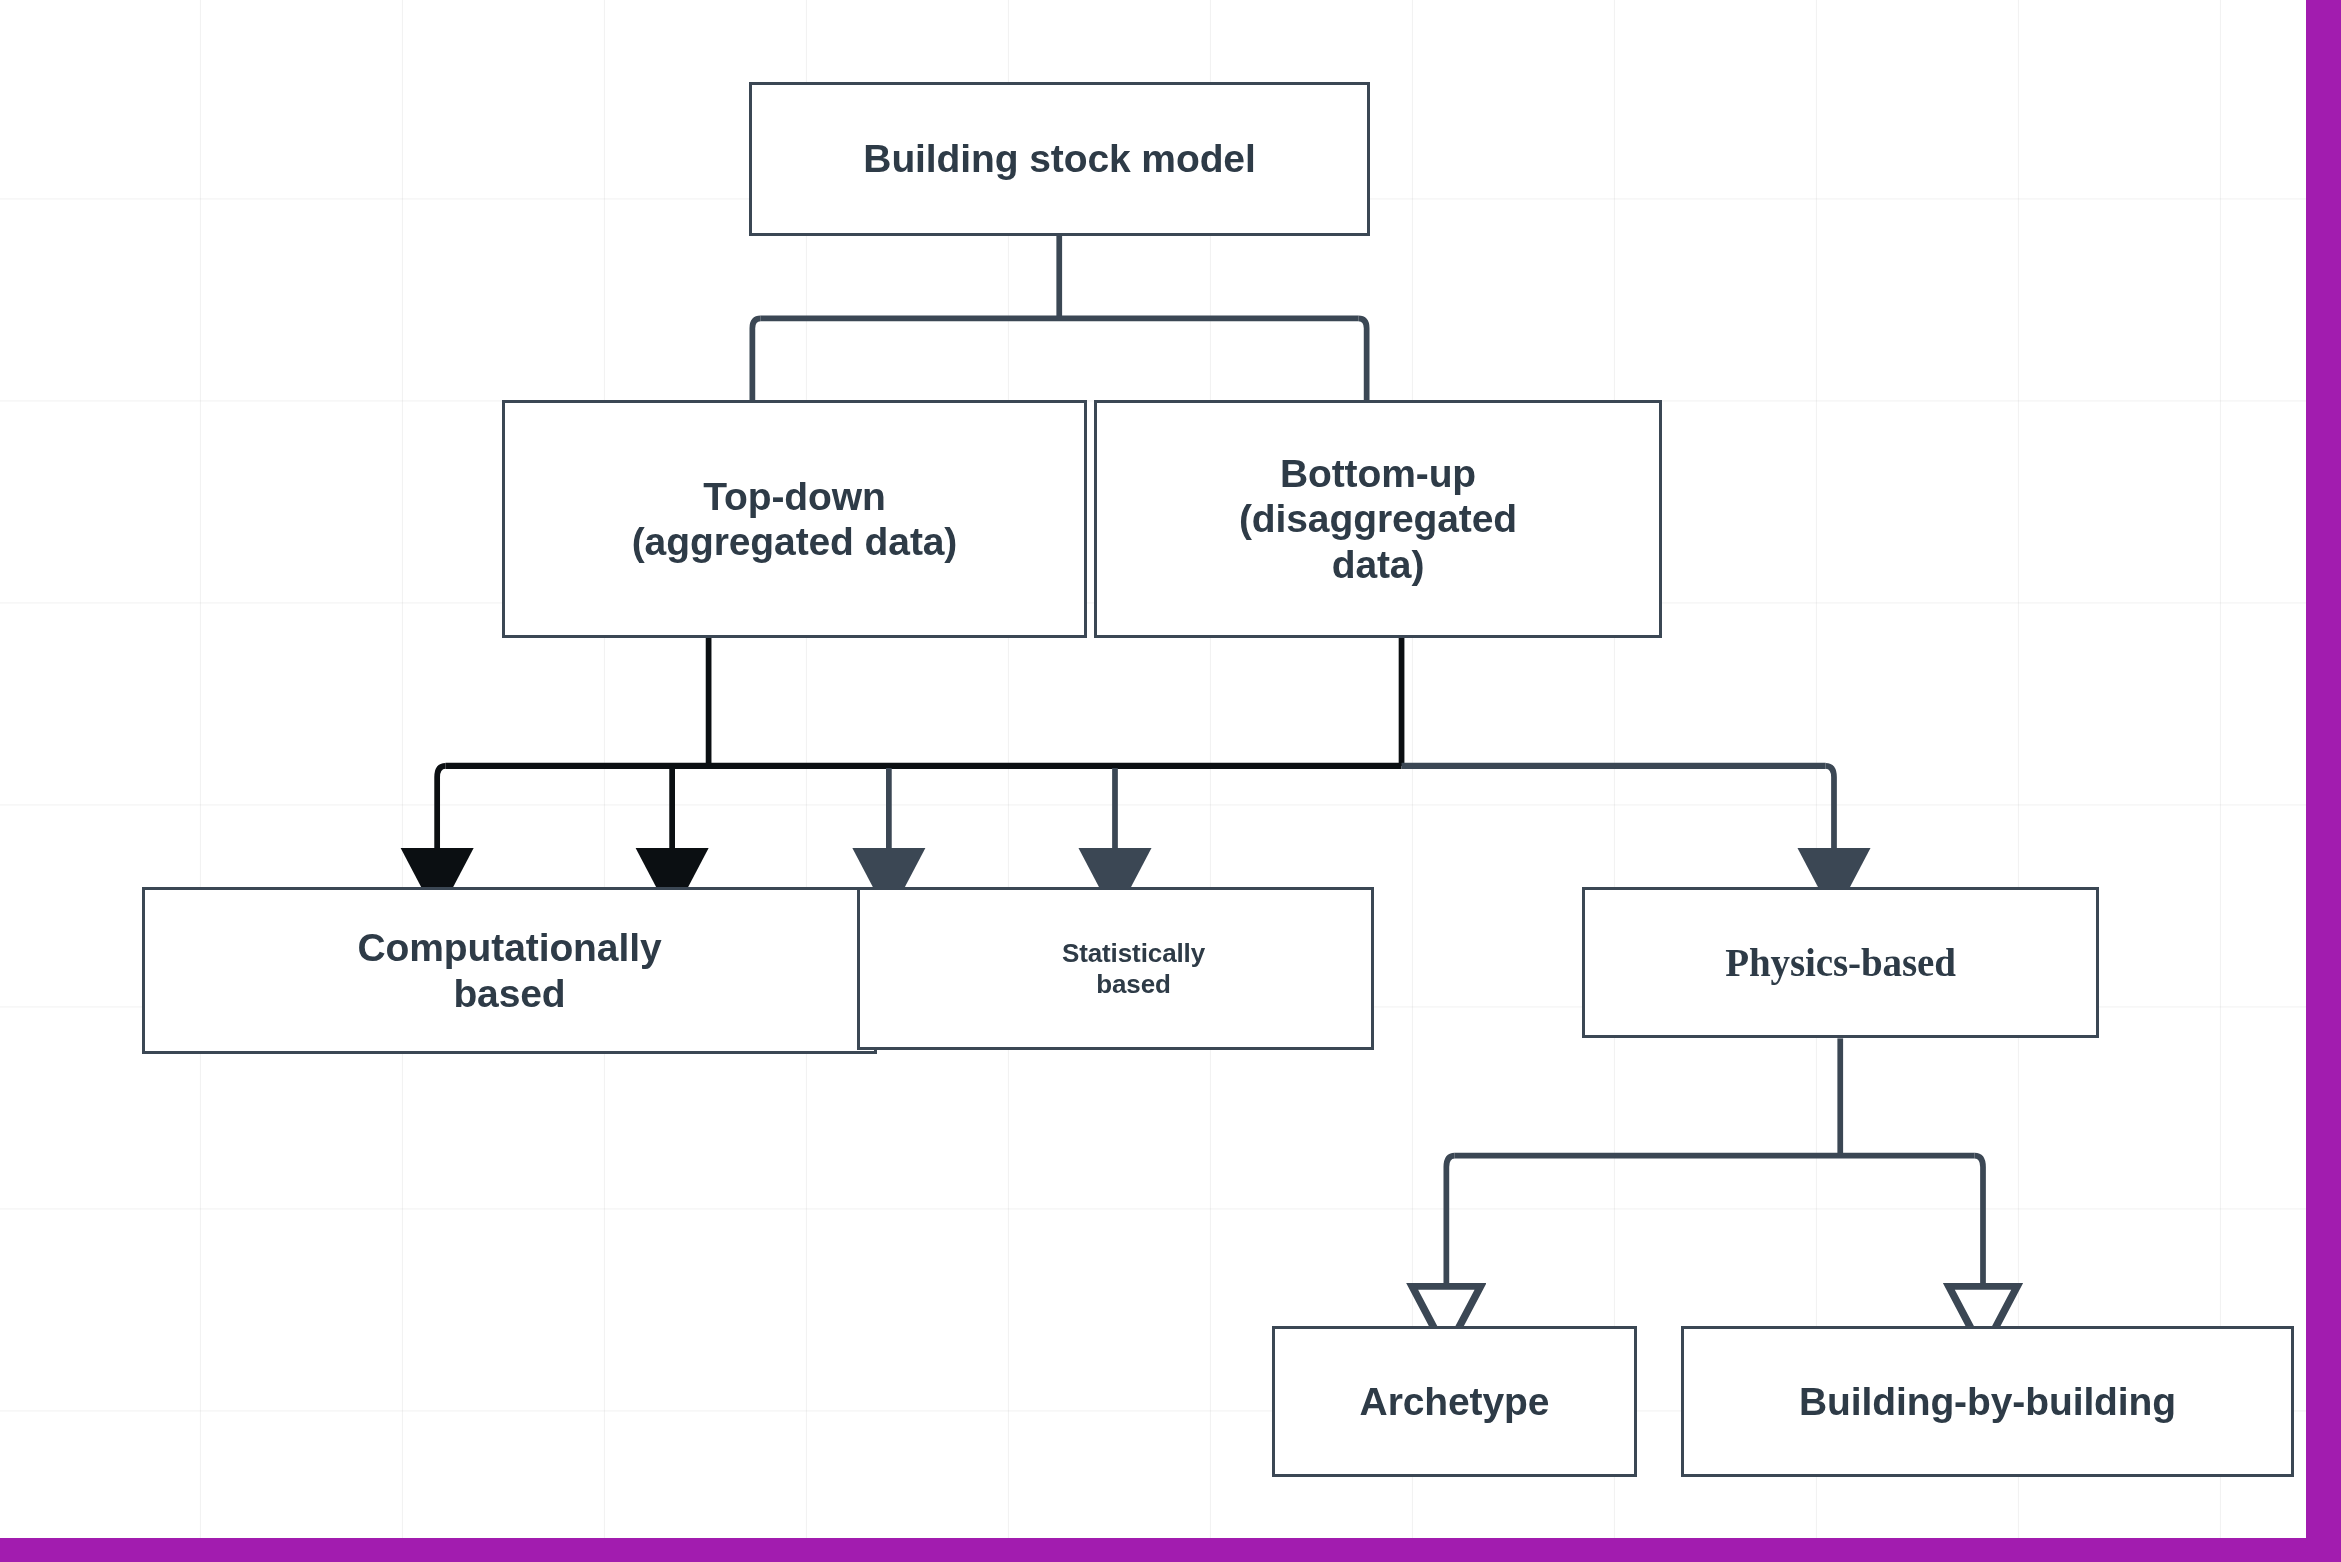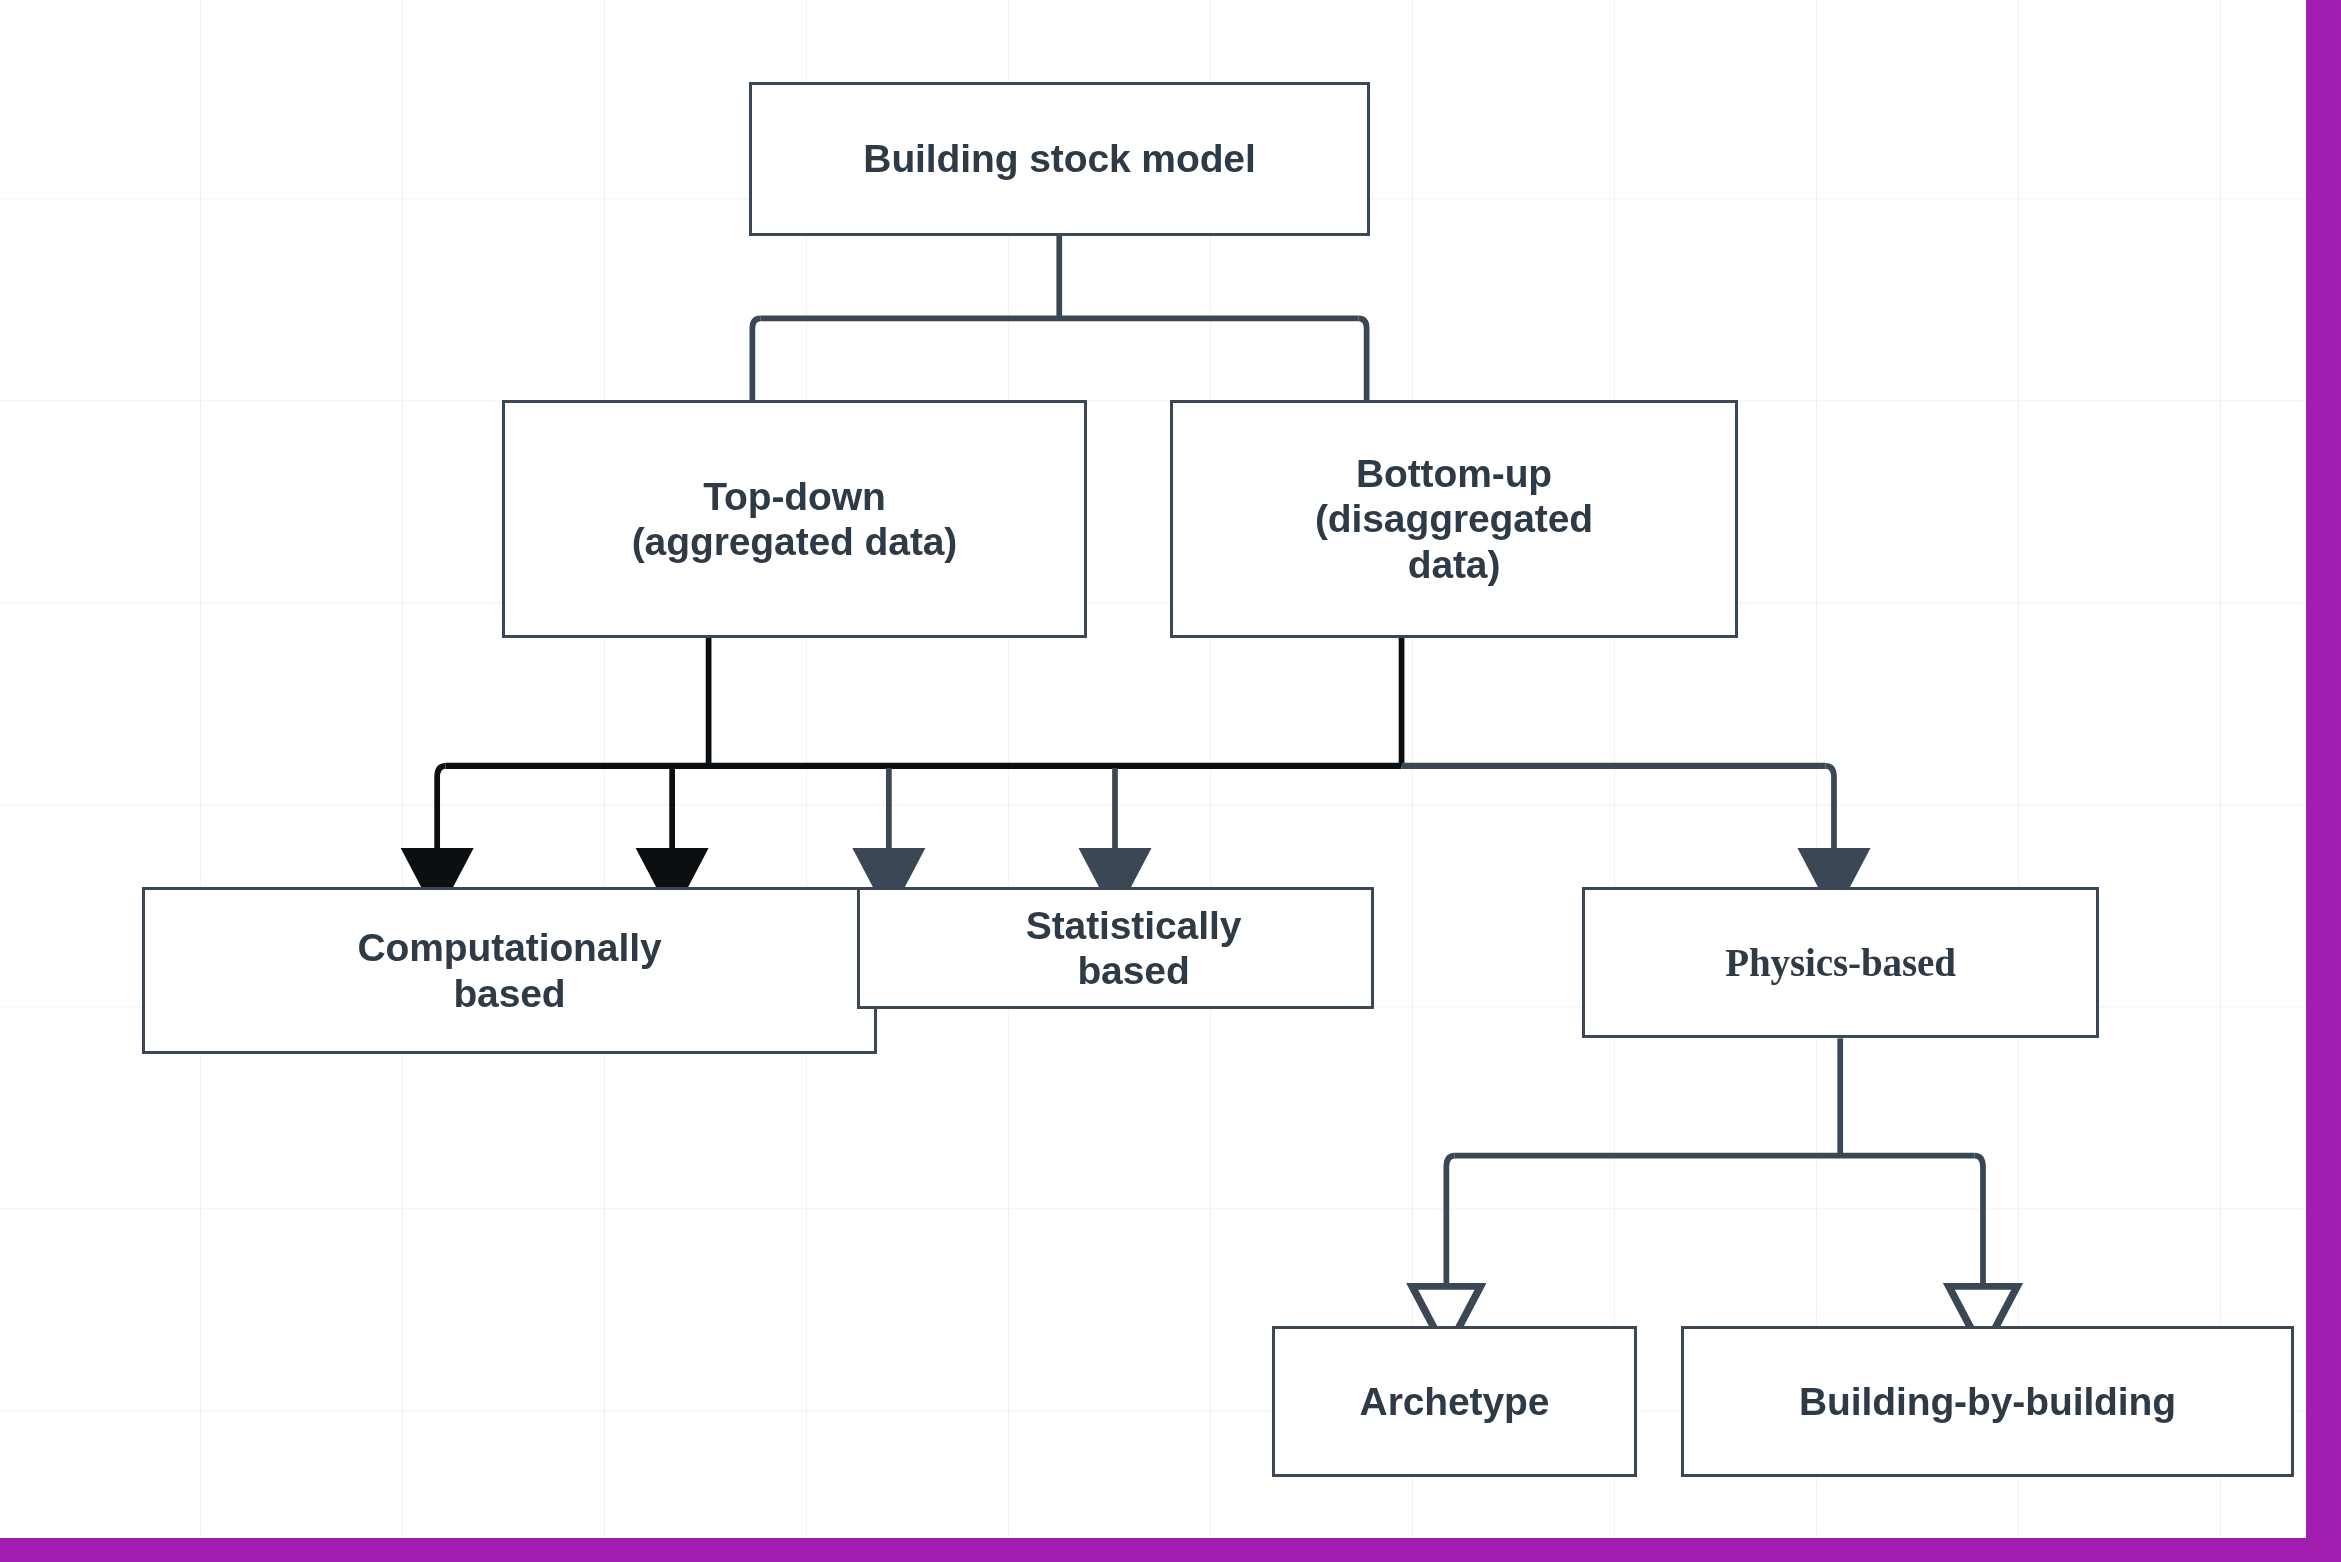--- a/index.html
+++ b/index.html
@@ -40,23 +40,23 @@
     text-align:center;
     color:#2e3b47;
     font-weight:bold;
     line-height:1.16;
     letter-spacing:-0.1px;
   }
   .node .lbl{white-space:pre-line;padding:0 5.2px;}
 
   #n-root      {left:749px; top:82px;  width:621px; height:154px; font-size:39px;}
   #n-topdown   {left:502px;  top:400px;  width:585px;  height:238px; font-size:39px;}
-  #n-bottomup  {left:1170px; top:400px;  width:568px; height:238px; font-size:39px;}
+  #n-bottomup  {left:1094px; top:400px;  width:568px; height:238px; font-size:39px;}
   #n-comp      {left:142px;  top:887px; width:735px; height:167px; font-size:39px;}
-  #n-stat      {left:857px; top:887px; width:517px;  height:122px; font-size:39px;padding-left:36px;}
+  #n-stat      {left:857px; top:887px; width:517px;  height:163px; font-size:26px;padding-left:36px;}
   #n-phys      {left:1582px; top:887px; width:517px;  height:151px; font-size:39px;font-family:Liberation Serif, serif;}
   #n-arch      {left:1272px; top:1326px; width:365px;  height:151px; font-size:39px;}
   #n-bbb       {left:1681px; top:1326px; width:613px; height:151px; font-size:39px;}
 </style>
 </head>
 <body>
 
 <div id="canvas">
 
   <div id="grid"></div>

